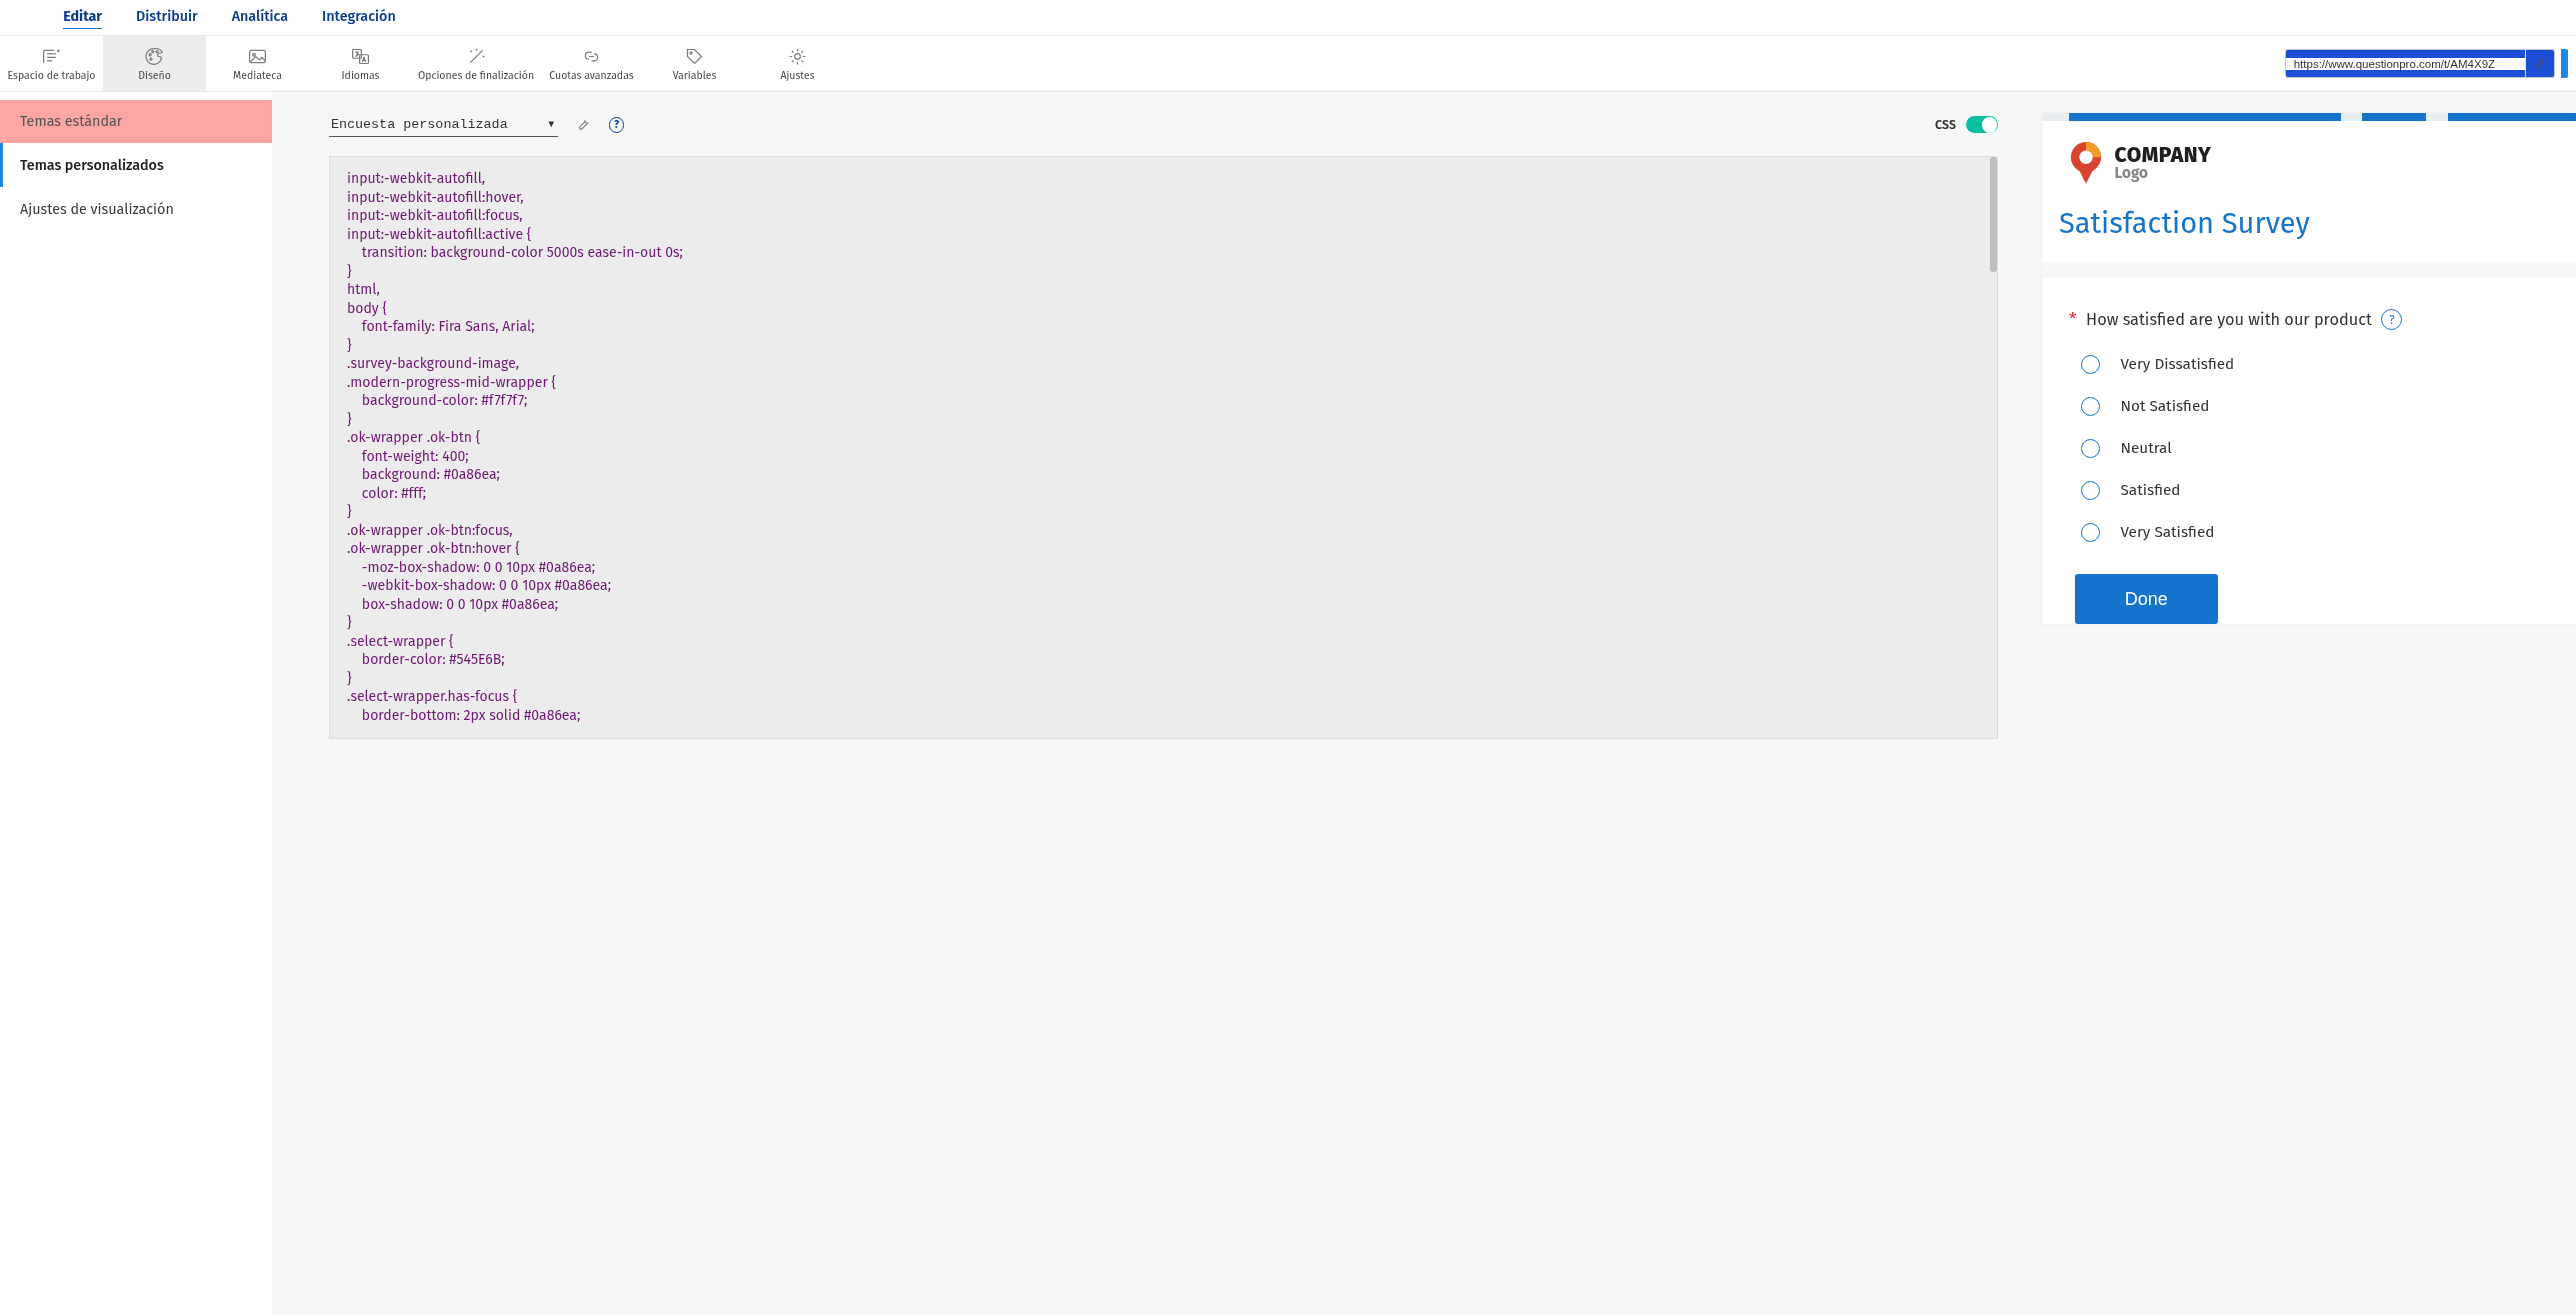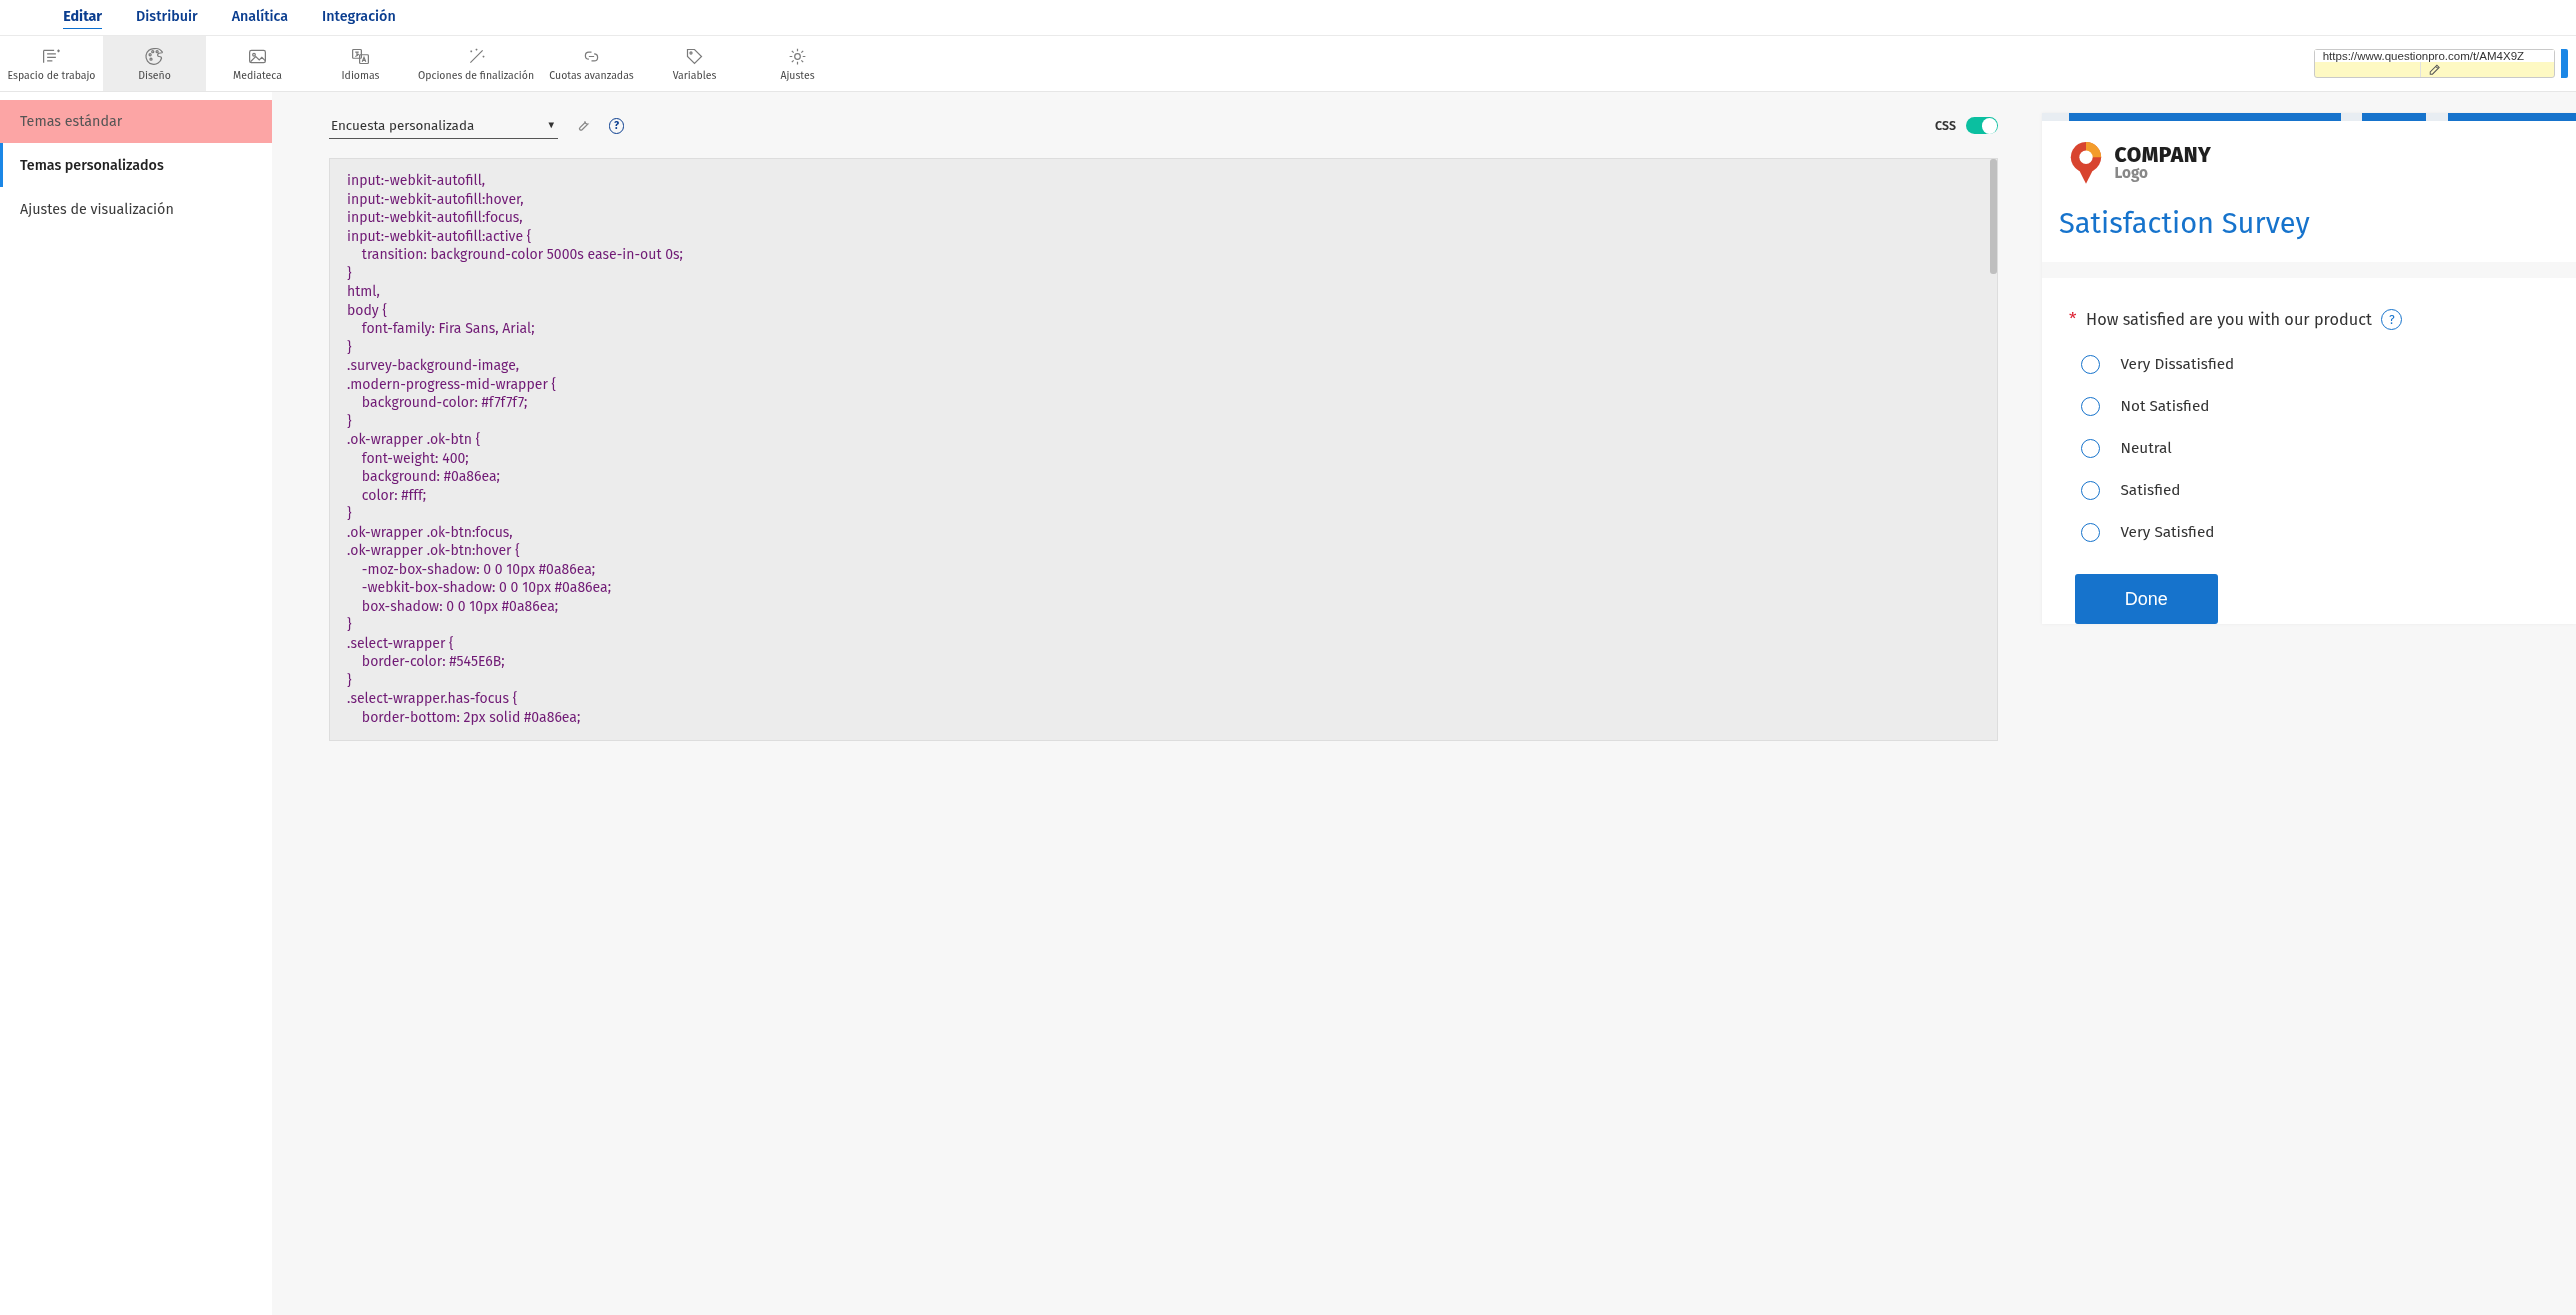--- a/index.html
+++ b/index.html
@@ -66,23 +66,22 @@
     margin-left: auto;
     display: flex;
     align-items: center;
     padding-right: 7.6px;
   }
   .url-box {
     display: flex;
     align-items: center;
     border: 1px solid #c9c9c9;
     border-radius: 2.9px;
-    background: #fef9c3;
+    background: #1d4ed8;
     height: 29px;
-    flex-direction: column;
   }
   .url-box input {
     border: none;
     outline: none;
     padding: 0 7.6px;
     width: 239px;
     font-size: 11.5px;
     color: #333;
   }
   .url-box .edit-btn {
@@ -147,21 +146,21 @@
   }
   .select-wrap {
     display: flex;
     align-items: center;
     justify-content: space-between;
     border-bottom: 1px solid #555;
     width: 229px;
     padding: 3.8px 1.9px;
     cursor: pointer;
   }
-  .select-wrap .sel-label { font-size: 13.4px; color: #333; }
+  .select-wrap .sel-label { font-size: 13.4px; color: #333; font-family: Liberation Mono, monospace; }
   .select-wrap .arrow { font-size: 9.6px; color: #333; }
   .hdr-icon {
     color: #888;
     cursor: pointer;
     display: flex;
     align-items: center;
   }
   .hdr-icon.help {
     color: #0a3d8f;
     font-weight: bold;

